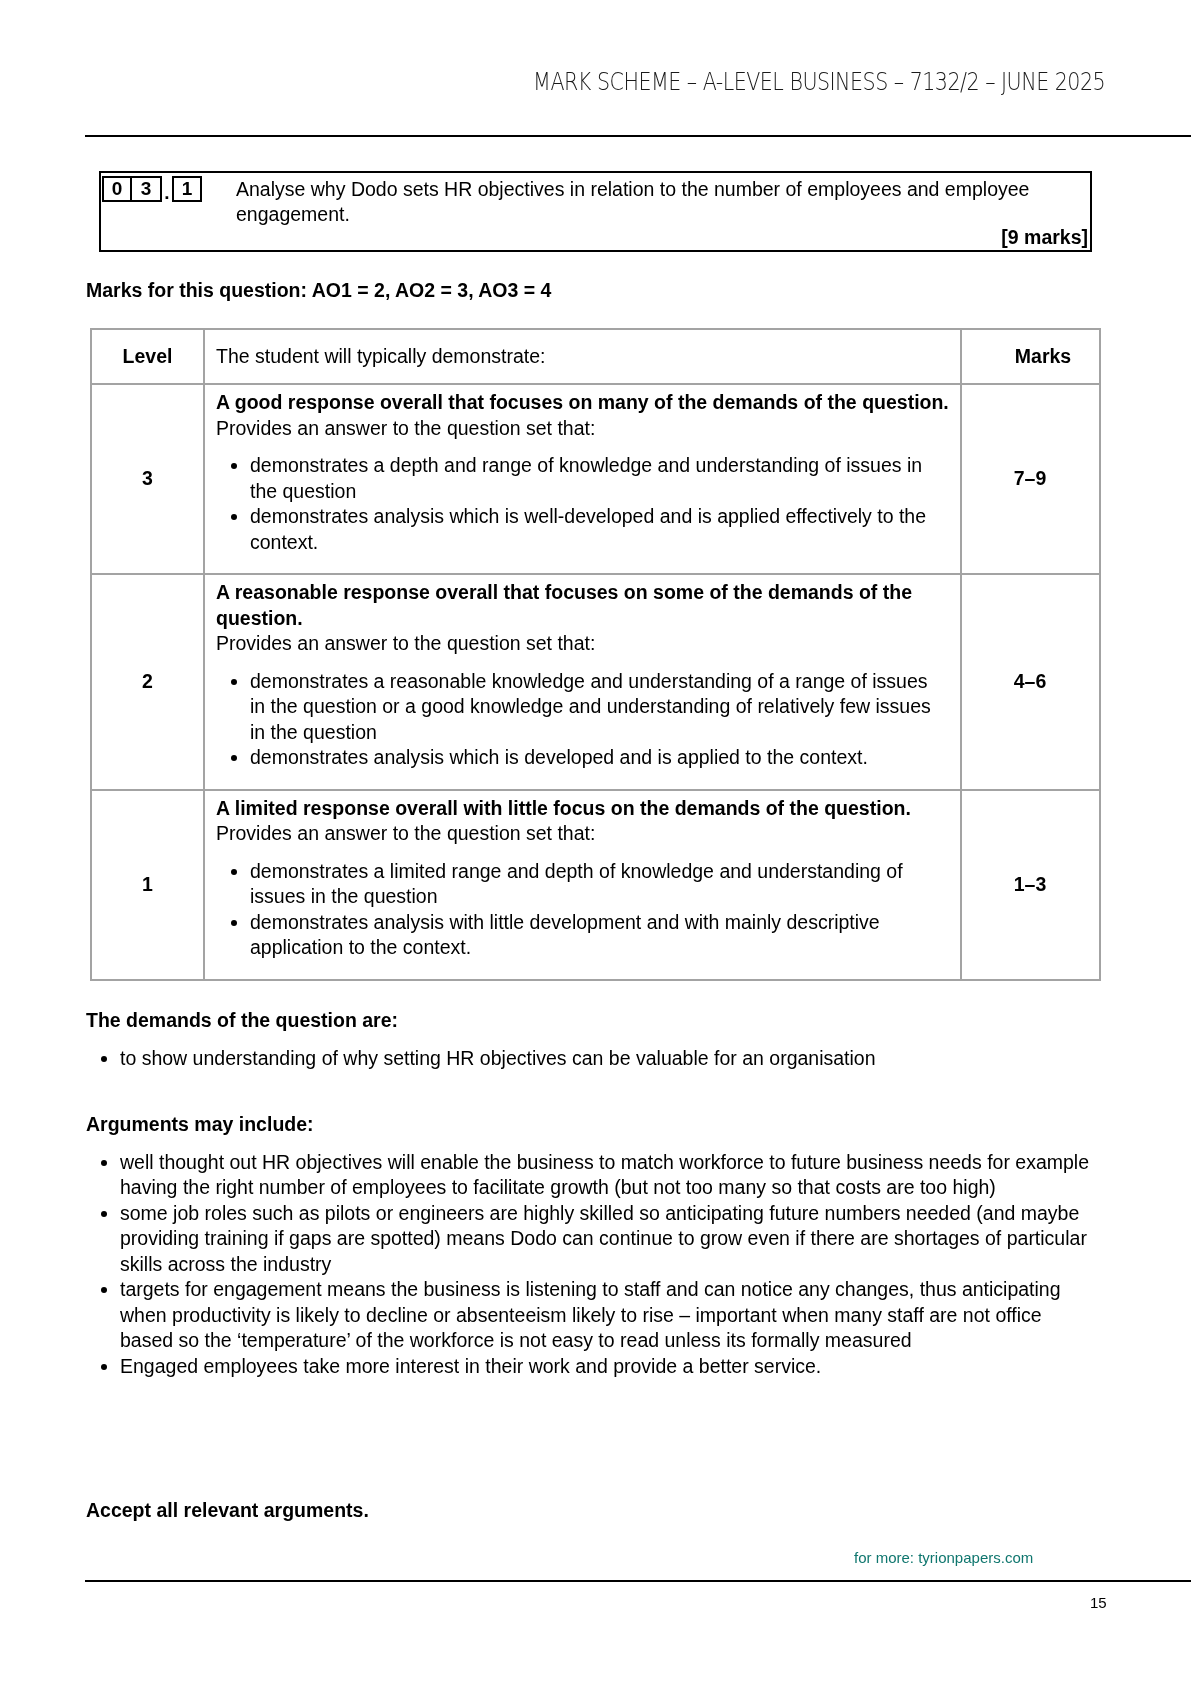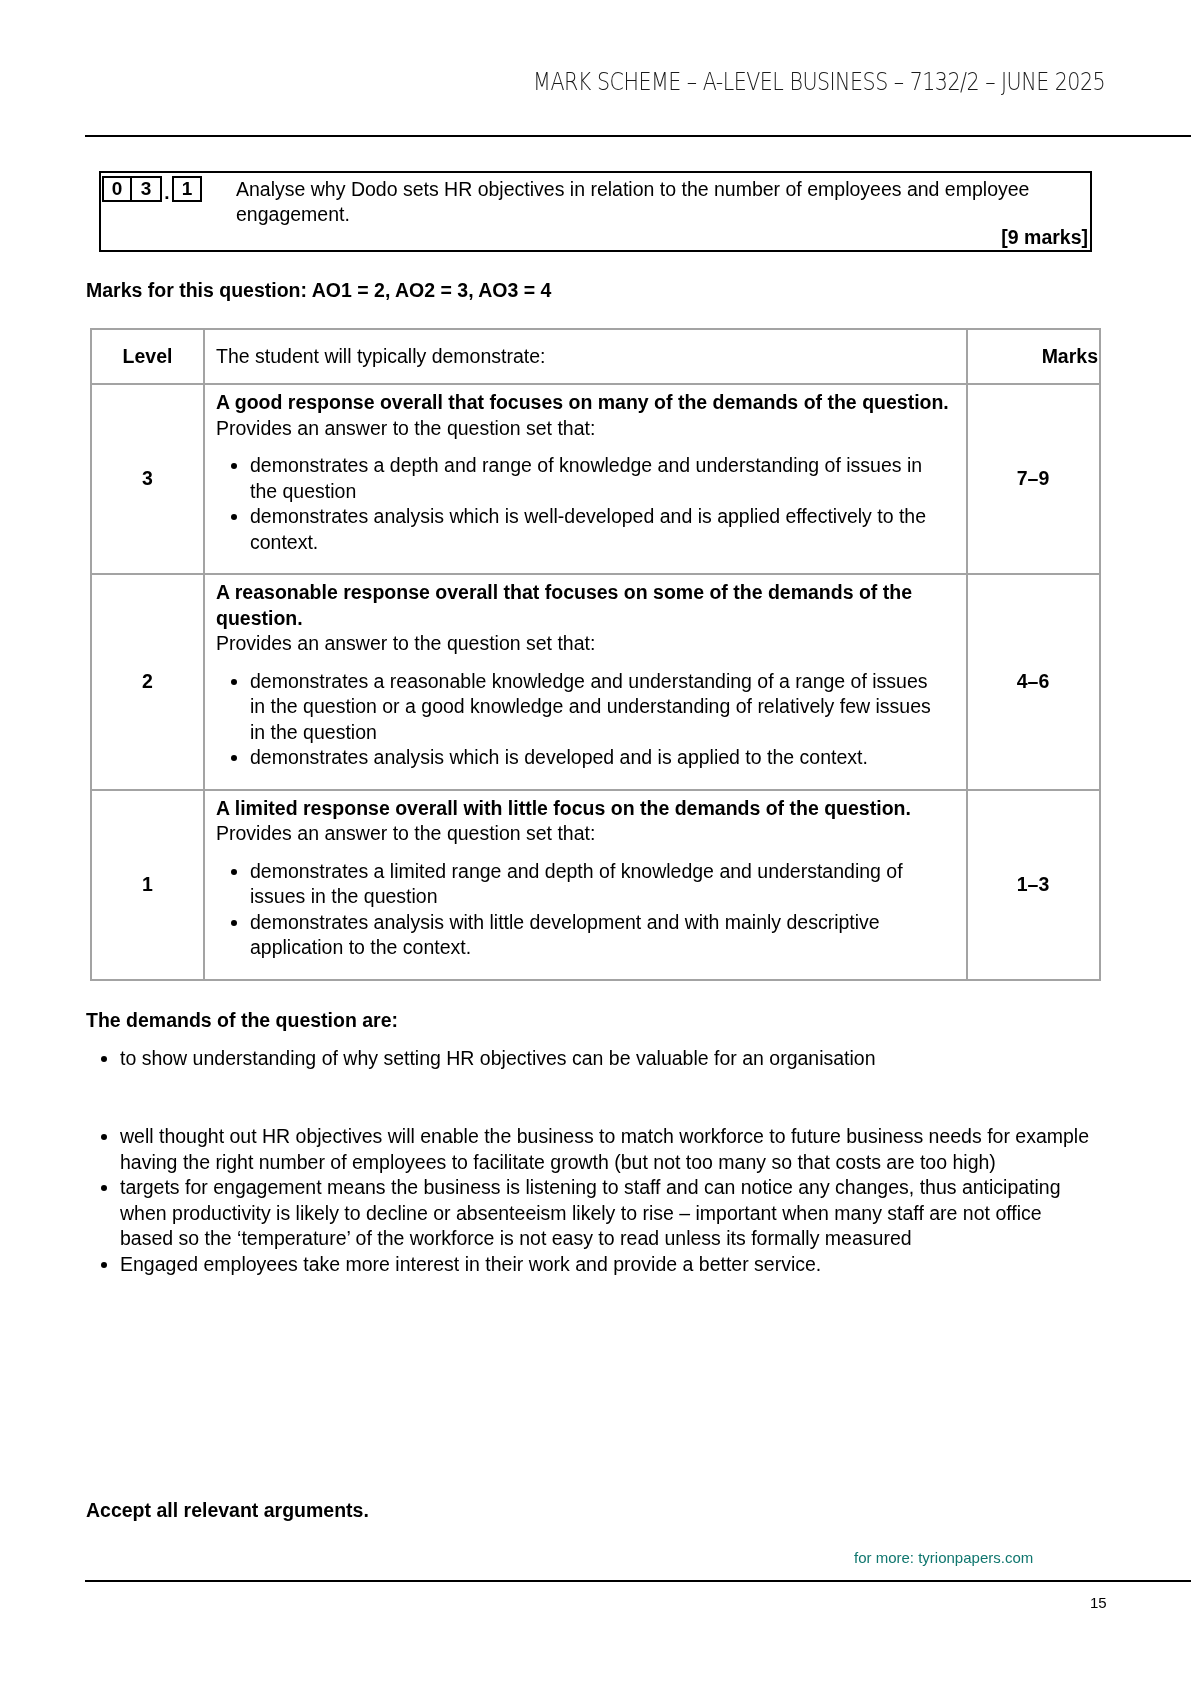--- a/index.html
+++ b/index.html
@@ -42,21 +42,21 @@
   }
 
   table.levels {
     position: absolute; left: 90px; top: 328px; width: 1011px;
     border-collapse: collapse; font-size: 19.5px; line-height: 25.5px;
   }
   table.levels th, table.levels td { border: 2px solid #a3a3a3; vertical-align: middle; }
   table.levels th { height: 51px; font-weight: normal; }
   table.levels th.lvl, table.levels td.lvl { width: 109px; text-align: center; font-weight: bold; }
   table.levels th.desc { text-align: left; padding-left: 11px; }
-  table.levels th.mk, table.levels td.mk { width: 110px; text-align: right; padding-left: 20px; font-weight: bold; }
+  table.levels th.mk, table.levels td.mk { width: 110px; text-align: center; padding-left: 26px; font-weight: bold; }
   table.levels td.mk { text-align: center; padding-left: 0; margin-top: 24px; }
   table.levels td.desc { padding: 5px 10px 6px 11px; }
   .desc-title { font-weight: bold; }
   ul.b { margin: 12px; padding: 0; list-style: none; }
   ul.b li { position: relative; padding-left: 22px; }
   ul.b li::before {
     content: ""; position: absolute; left: 3px; top: 10px; width: 6px; height: 6px;
     border-radius: 50%; background: #000;
   }
 
@@ -138,22 +138,24 @@
 </table>
 
 <div class="section sec-demands">
   <h3>The demands of the question are:</h3>
   <ul class="b">
     <li>to show understanding of why setting HR objectives can be valuable for an organisation</li>
   </ul>
 </div>
 
 <div class="section sec-args">
+  <h3>Arguments may include:</h3>
   <ul class="b">
     <li>well thought out HR objectives will enable the business to match workforce to future business needs for example having the right number of employees to facilitate growth (but not too many so that costs are too high)</li>
+    <li>some job roles such as pilots or engineers are highly skilled so anticipating future numbers needed (and maybe providing training if gaps are spotted) means Dodo can continue to grow even if there are shortages of particular skills across the industry</li>
     <li>targets for engagement means the business is listening to staff and can notice any changes, thus anticipating when productivity is likely to decline or absenteeism likely to rise – important when many staff are not office based so the ‘temperature’ of the workforce is not easy to read unless its formally measured</li>
     <li>Engaged employees take more interest in their work and provide a better service.</li>
   </ul>
 </div>
 
 <div class="section sec-accept">Accept all relevant arguments.</div>
 
 <div class="rule bottom"></div>
 <div class="page-num">15</div>
 <div class="footer-link">for more: tyrionpapers.com</div>

